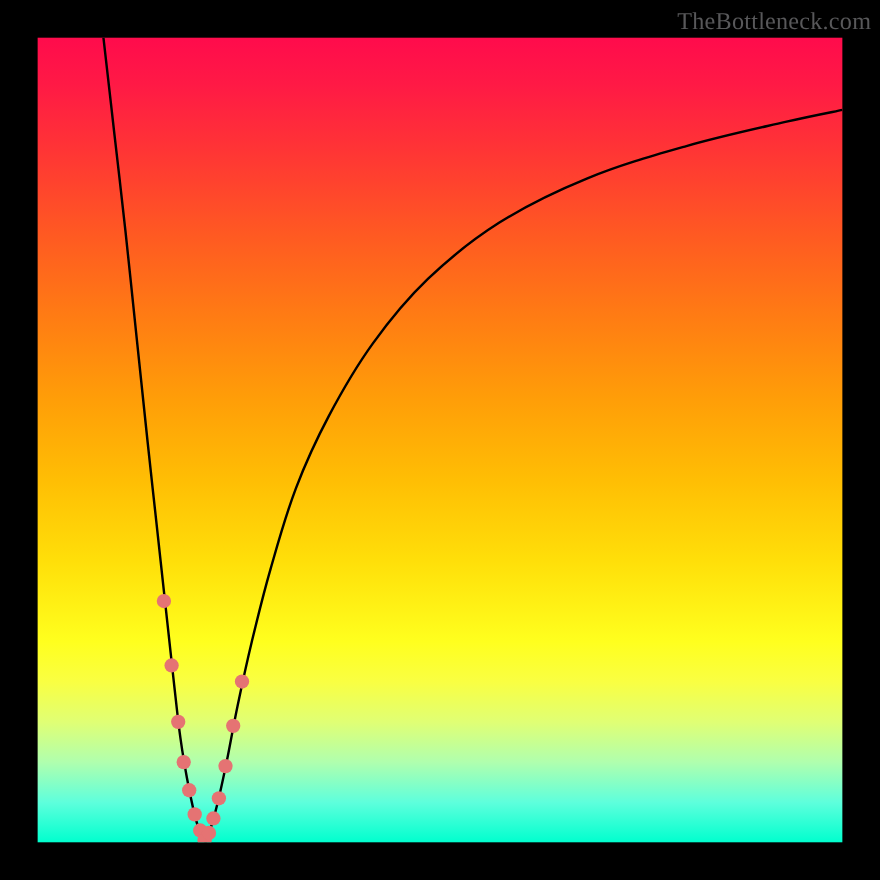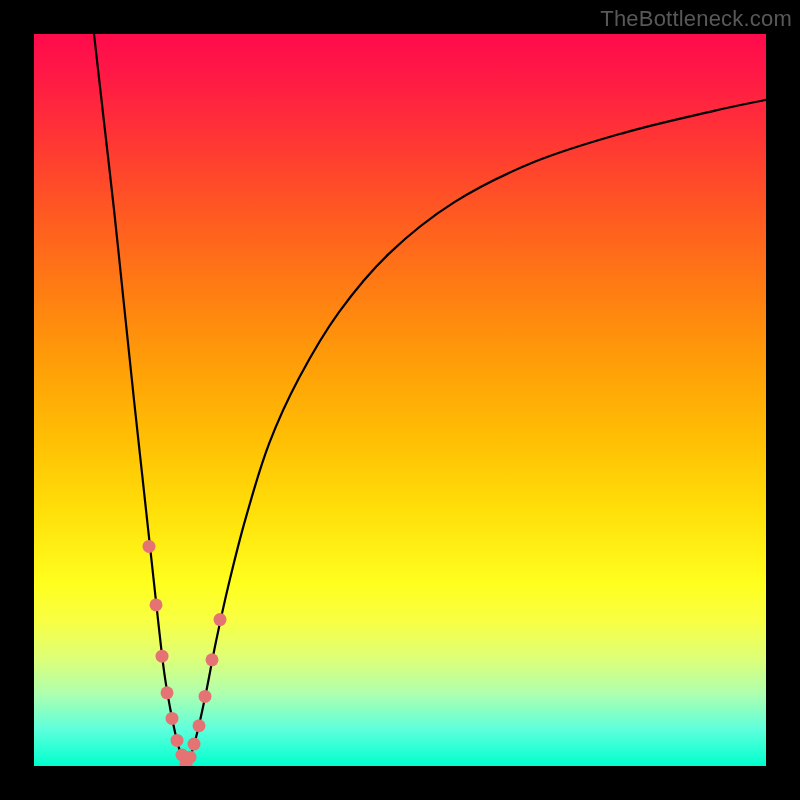--- a/index.html
+++ b/index.html
@@ -40,21 +40,21 @@
     );
   }
   .source-label {
     position: absolute;
     top: 6px;
     right: 8px;
     font-size: 22px;
     font-weight: 500;
     color: #58585a;
     letter-spacing: 0.2px;
-    font-family: Liberation Sans, sans-serif;
+    font-family: Liberation Serif, serif;
   }
   svg.curves {
     position: absolute;
     left: 0; top: 0;
     width: 100%;
     height: 100%;
   }
 </style>
 </head>
 <body>

